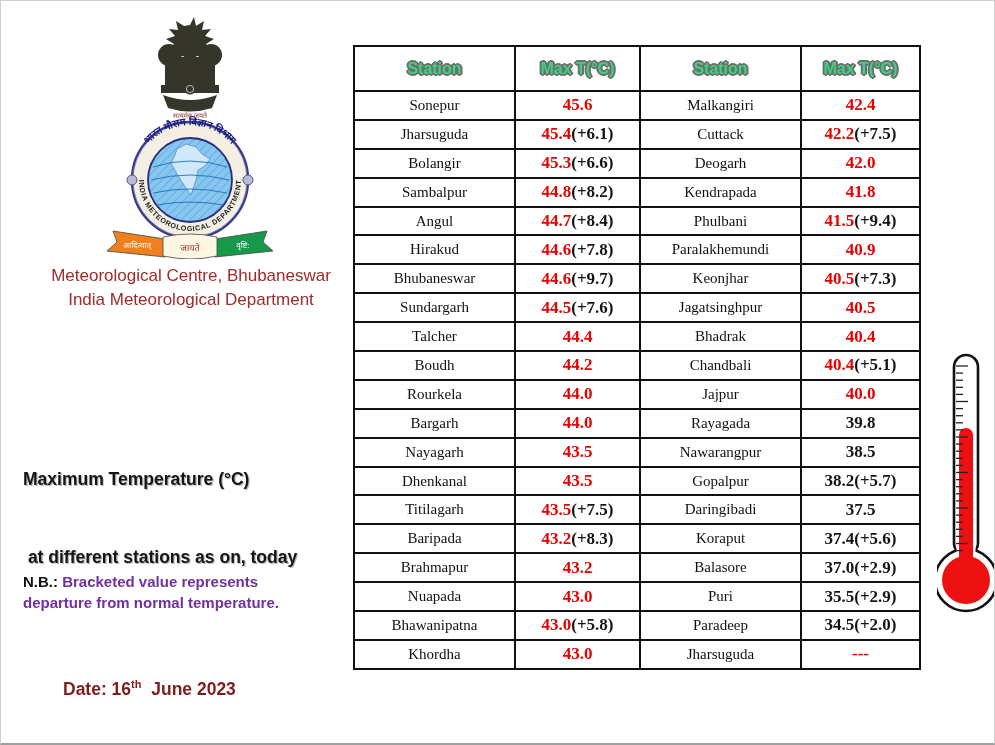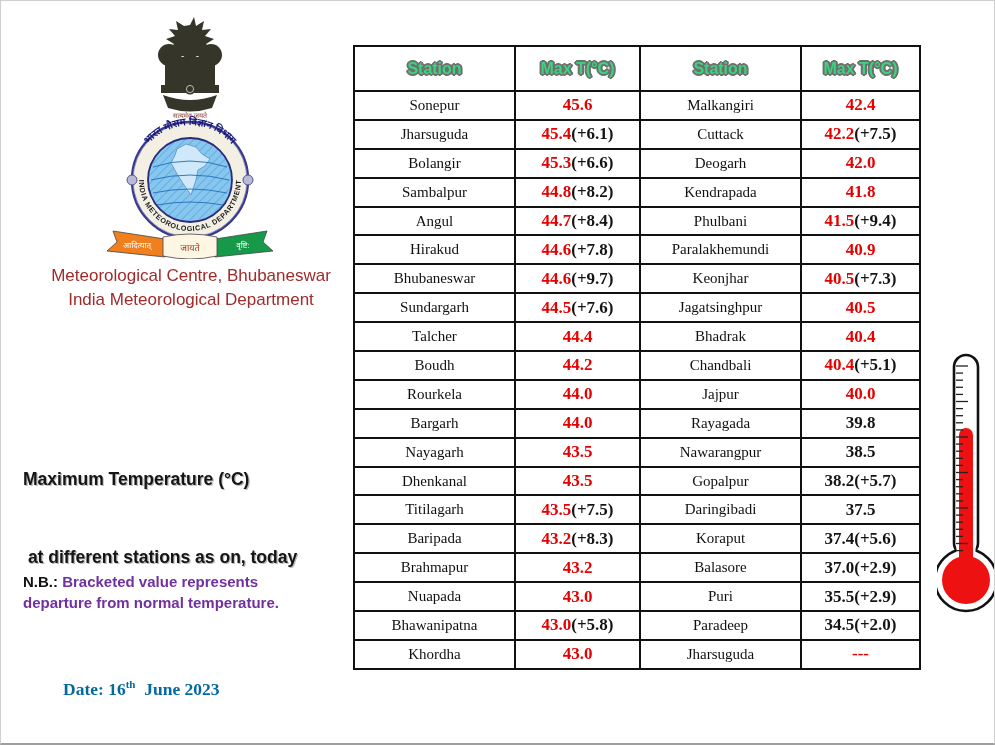--- a/index.html
+++ b/index.html
@@ -29,21 +29,21 @@
     text-shadow:1.2px 1.2px 0 #b9b9b9;
   }
   .nb-note{
     position:absolute;left:22px;top:530px;width:320px;
     font-size:15px;font-weight:bold;line-height:1.4;color:var(--purple);margin-top:40px;
   }
   .nb-note .nb-prefix{color:#111111;}
   .nb-line2{display:block;}
   .date-line{
     position:absolute;left:62px;top:677px;font-size:17.5px;font-weight:bold;
-    color:#0369a1;white-space:pre-wrap;font-family:Liberation Serif, serif;
+    color:#7f1d1d;white-space:pre-wrap;
   }
   .date-line sup{font-size:11px;}
   
   .temp-table{
     position:absolute;left:352px;top:44px;width:566px;
     border-collapse:collapse;table-layout:fixed;
     font-family:"Liberation Serif",serif;
   }
   .temp-table col.c-st1{width:161px;}
   .temp-table col.c-t1{width:125px;}

